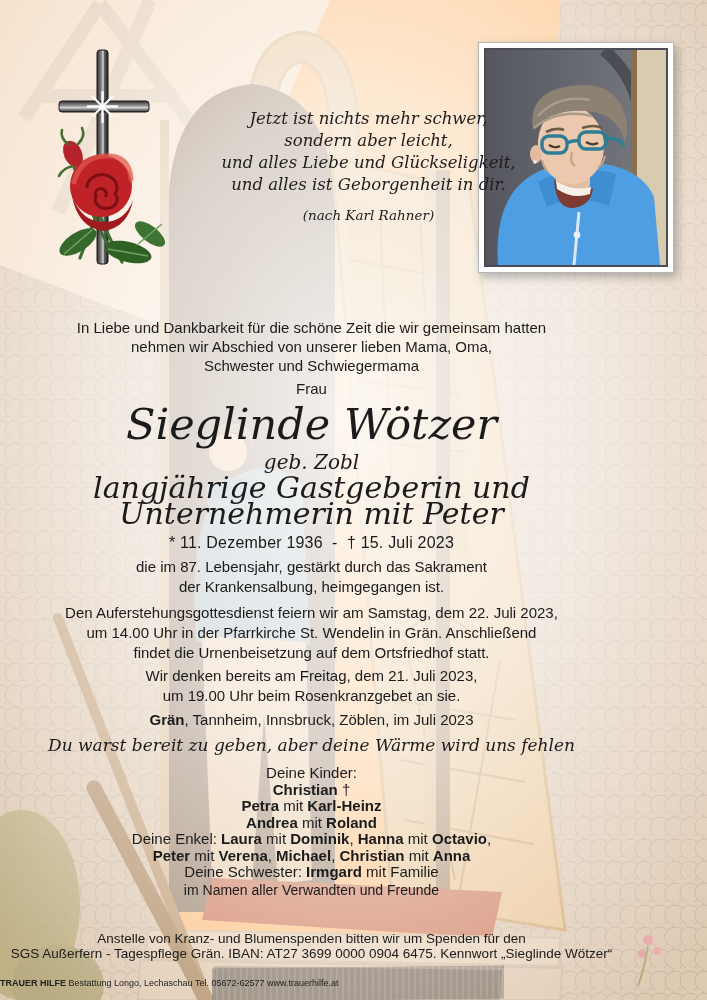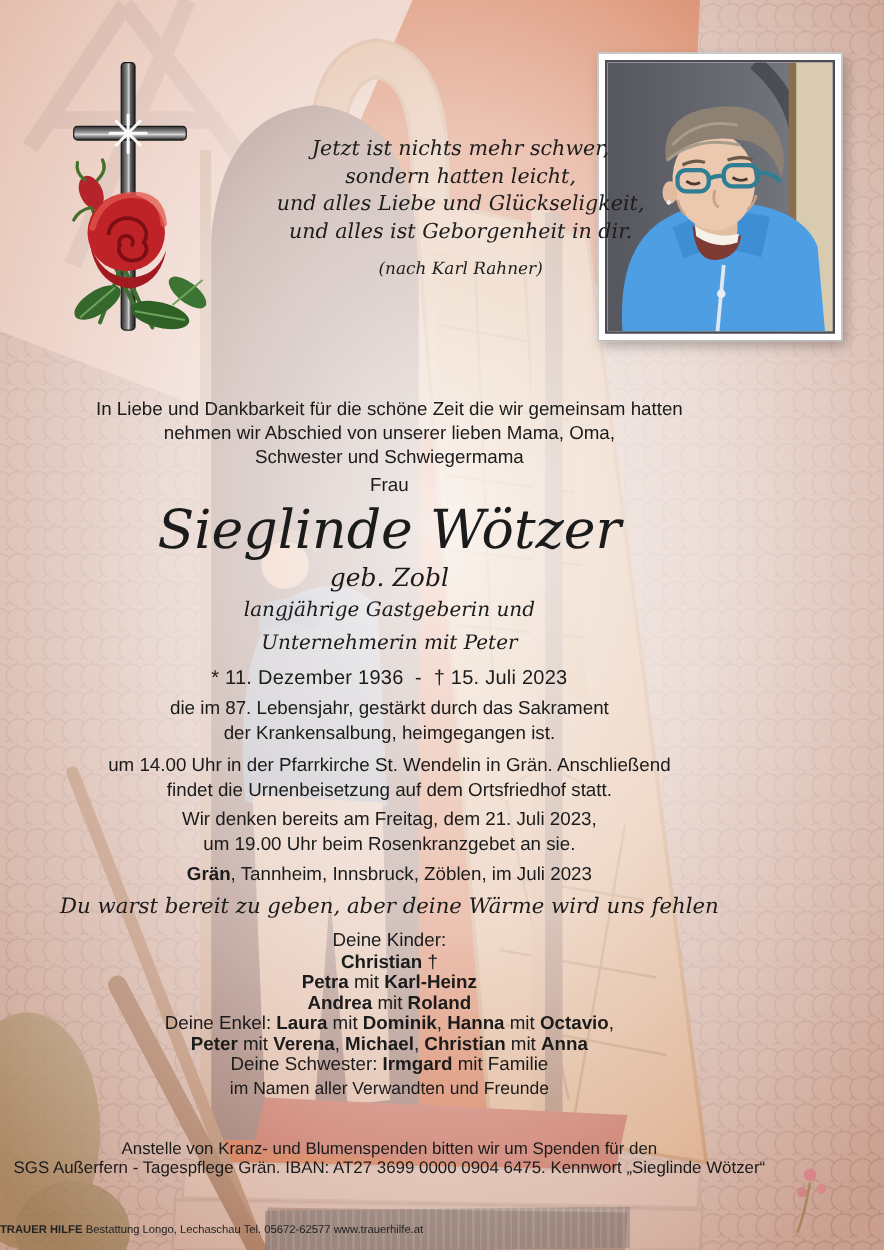--- a/index.html
+++ b/index.html
@@ -1,36 +1,36 @@
 <!DOCTYPE html>
 <html><head>
 <meta charset="utf-8">
 <style>
   html,body{margin:0;padding:0;background:#e8e8e8;}
-  .card{position:relative;width:707px;height:1000px;background:#c2410c;overflow:hidden;
+  .card{position:relative;width:707px;height:1000px;background:#fdba74;overflow:hidden;
         font-family:"Liberation Sans",sans-serif;color:#1b1b1b;}
   .bg{position:absolute;left:0;top:0;z-index:0;}
   .script{font-family:"DejaVu Serif",serif;font-style:italic;}
   
   .quote{position:absolute;top:108px;left:30px;right:0;z-index:2;text-align:center;
          font-size:16.5px;line-height:22px;color:#1d1d1d;}
   .quote .attribution{margin-top:8px;font-size:13.5px;}
   
   .cross-rose{position:absolute;left:26px;top:44px;z-index:2;}
   
   .portrait{position:absolute;left:478px;top:42px;z-index:2;background:#fff;
             border:1px solid #b4b6b8;box-shadow:3px 4px 9px rgba(0,0,0,.28);padding:5px;}
   .portrait .keyline{border:2px solid #4c4c55;line-height:0;}
   
   .content{position:absolute;top:318px;left:0;width:623px;z-index:2;text-align:center;}
   .intro{font-size:15px;line-height:19px;}
   .frau{font-size:15px;line-height:19px;margin-top:4px;}
   .name{font-size:43px;line-height:52px;}
   .geb{font-size:20px;line-height:25px;}
-  .subtitle{font-size:16px;line-height:26px;}
+  .subtitle{font-size:30px;line-height:26px;}
   .dates{font-size:16px;line-height:21px;margin-top:5px;letter-spacing:.2px;}
   .para{font-size:15px;line-height:20px;}
   .age{margin-top:4px;}
   .service{margin-top:6px;}
   .rosary{margin-top:3px;}
   .cities{font-size:15px;line-height:20px;margin-top:4px;}
   .wish{font-size:17px;line-height:27px;margin-top:2px;}
   .family{font-size:15px;line-height:16.5px;margin-top:6px;}
   .family-closing{font-size:14px;line-height:17px;margin-top:1px;}
   .donation{font-size:13.5px;line-height:15.5px;margin-top:32px;}
@@ -219,21 +219,21 @@
           <path d="M68,130 q19,19 39,8 q-2,18 -20,20 q-17,1 -19,-28z" fill="#7e3b34"></path>
           <path d="M70,131 q17,11 35,6 l-1,7 q-17,6 -33,-5z" fill="#f6f2ea"></path>
           <path d="M62,122 q-5,-6 -6,-12 M112,118 q6,-6 7,-12" stroke="#caa184" stroke-width="2" fill="none"></path>
         </g>
       </svg>
     </div>
   </div>
 
   <div class="quote script">
     <div>Jetzt ist nichts mehr schwer,</div>
-    <div>sondern hatten leicht,</div>
+    <div>sondern aber leicht,</div>
     <div>und alles Liebe und Glückseligkeit,</div>
     <div>und alles ist Geborgenheit in dir.</div>
     <div class="attribution">(nach Karl Rahner)</div>
   </div>
 
   <div class="content">
     <div class="intro">
       <div>In Liebe und Dankbarkeit für die schöne Zeit die wir gemeinsam hatten</div>
       <div>nehmen wir Abschied von unserer lieben Mama, Oma,</div>
       <div>Schwester und Schwiegermama</div>
@@ -244,20 +244,21 @@
     <div class="subtitle script">
       <div>langjährige Gastgeberin und</div>
       <div>Unternehmerin mit Peter</div>
     </div>
     <div class="dates">* 11. Dezember 1936&nbsp; -&nbsp; † 15. Juli 2023</div>
     <div class="para age">
       <div>die im 87. Lebensjahr, gestärkt durch das Sakrament</div>
       <div>der Krankensalbung, heimgegangen ist.</div>
     </div>
     <div class="para service">
+      <div>Den Auferstehungsgottesdienst feiern wir am Samstag, dem 22. Juli 2023,</div>
       <div>um 14.00 Uhr in der Pfarrkirche St. Wendelin in Grän. Anschließend</div>
       <div>findet die Urnenbeisetzung auf dem Ortsfriedhof statt.</div>
     </div>
     <div class="para rosary">
       <div>Wir denken bereits am Freitag, dem 21. Juli 2023,</div>
       <div>um 19.00 Uhr beim Rosenkranzgebet an sie.</div>
     </div>
     <div class="cities"><span style="font-weight: 700;">Grän</span><span>, Tannheim, Innsbruck, Zöblen, im Juli 2023</span></div>
     <div class="wish script">Du warst bereit zu geben, aber deine Wärme wird uns fehlen</div>
     <div class="family">

